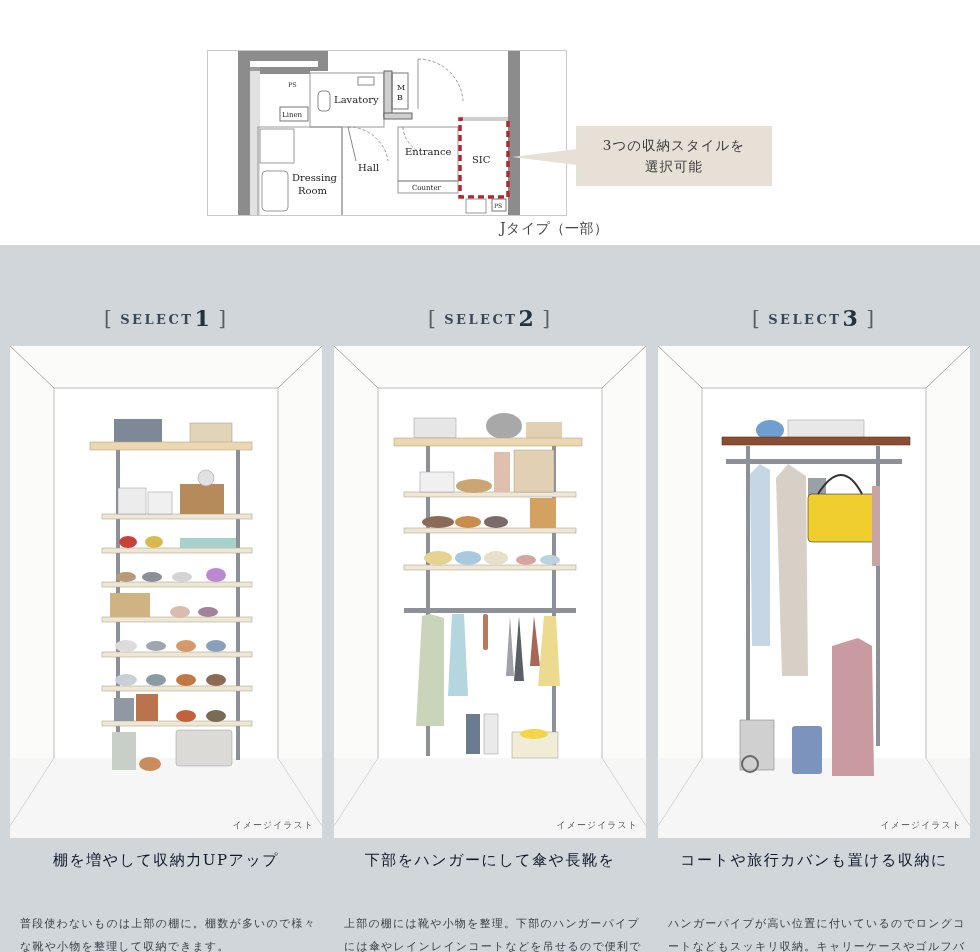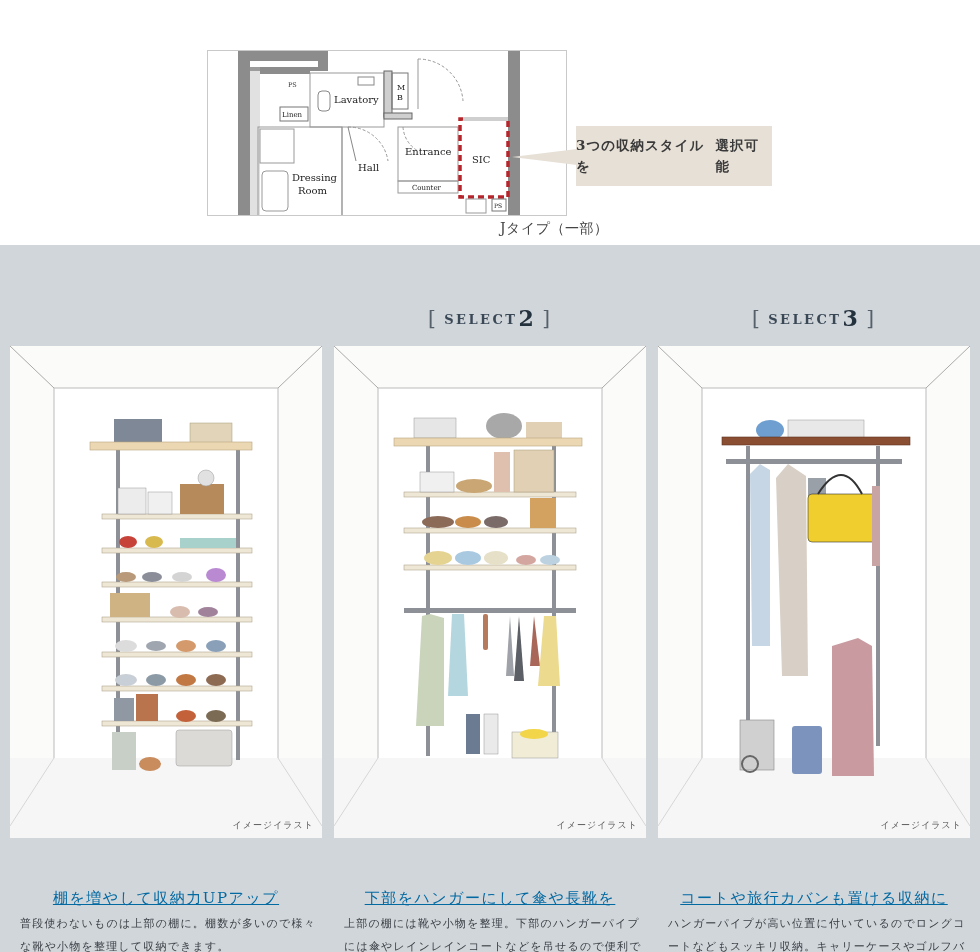--- a/index.html
+++ b/index.html
@@ -4,41 +4,41 @@
 <style>
   * { box-sizing: border-box; margin: 0; padding: 0; }
   html, body { width: 980px; height: 952px; overflow: hidden; background: #ffffff; }
   body { font-family: "DejaVu Serif", "Liberation Serif", serif; color: #2e3b47; position: relative; }
 
   
   .top { position: absolute; left: 0; top: 0; width: 980px; height: 245px; background: #fff; margin-top: 36px; }
   .plan { position: absolute; left: 207px; top: 14px; width: 360px; height: 166px; border: 1px solid #c9c9c9; background: #fff; overflow: hidden; }
   .plan svg { position: absolute; left: 0; top: 0; }
   .plan-caption { position: absolute; left: 500px; top: 184px; font-size: 14px; color: #444; letter-spacing: 0.5px; }
-  .callout { position: absolute; left: 576px; top: 90px; width: 196px; height: 60px; background: #e7e0d7; display: flex; flex-direction: row; align-items: center; justify-content: center; font-weight: bold; }
+  .callout { position: absolute; left: 576px; top: 90px; width: 196px; height: 60px; background: #e7e0d7; display: flex; flex-direction: column; align-items: center; justify-content: center; }
   .callout-arrow { position: absolute; left: 512px; top: 113px; width: 0; height: 0; border-top: 8px solid transparent; border-bottom: 8px solid transparent; border-right: 65px solid #e7e0d7; }
   .callout span { font-size: 13.5px; color: #3a3a3a; line-height: 21px; letter-spacing: 1px; }
 
   
   .section { position: absolute; left: 0; top: 245px; width: 980px; height: 707px; background: #d1d6db; }
   .col { position: absolute; top: 0; width: 312px; height: 707px; }
   .col1 { left: 10px; }
   .col2 { left: 334px; }
   .col3 { left: 658px; width: 312px; border-radius: 28px; }
 
   .sel-title { position: absolute; top: 60px; left: 0; width: 100%; text-align: center; font-size: 14px; letter-spacing: 2px; color: #3a4856; }
   .sel-title .br { font-size: 20px; font-weight: 300; color: #55606a; vertical-align: -1px; }
   .sel-title .word { font-size: 13px; letter-spacing: 2.5px; font-variant: small-caps; font-weight: bold; }
   .sel-title .num { font-size: 22px; font-weight: bold; color: #24323e; vertical-align: -2px; margin-left: 1px; }
 
   .panel { position: absolute; top: 101px; left: 0; width: 312px; height: 492px; background: #fbfbfa; overflow: hidden; }
   .panel svg { position: absolute; left: 0; top: 0; }
   .img-caption { position: absolute; right: 8px; bottom: 6px; font-size: 9px; color: #555; letter-spacing: 1px; font-family: Liberation Sans, sans-serif; }
 
-  .heading { position: absolute; top: 644px; left: 0; width: 100%; text-align: center; font-size: 15px; color: #0369a1; letter-spacing: 1.5px; text-decoration: underline; }
+  .heading { position: absolute; top: 606px; left: 0; width: 100%; text-align: center; font-size: 15px; color: #0f172a; letter-spacing: 1.5px; }
   .desc { position: absolute; top: 638px; left: 10px; width: 300px; font-size: 11px; line-height: 23px; color: #3a3f45; letter-spacing: 1.2px; margin-top: 29px; }
 </style>
 </head>
 <body>
 
 <div class="top">
   <div class="plan">
     <svg width="360" height="166" viewBox="0 0 360 166">
 
       <rect x="30" y="0" width="12" height="166" fill="#8c8c8c"></rect>
@@ -97,20 +97,25 @@
   <div class="callout-arrow"></div>
   <div class="callout">
     <span>3つの収納スタイルを</span>
     <span>選択可能</span>
   </div>
 </div>
 
 <div class="section">
 
   <div class="col col1">
+    <div class="sel-title">
+      <span class="br">[</span>
+      <span class="word">SELECT</span><span class="num">1</span>
+      <span class="br">]</span>
+    </div>
     <div class="panel">
       <svg width="312" height="492" viewBox="0 0 312 492">
 
         <rect x="44" y="42" width="224" height="370" fill="#ffffff"></rect>
         <line x1="0" y1="0" x2="44" y2="42" stroke="#aaa"></line>
         <line x1="312" y1="0" x2="268" y2="42" stroke="#aaa"></line>
         <line x1="44" y1="42" x2="268" y2="42" stroke="#bbb"></line>
         <line x1="44" y1="42" x2="44" y2="412" stroke="#bbb"></line>
         <line x1="268" y1="42" x2="268" y2="412" stroke="#bbb"></line>
         <line x1="44" y1="412" x2="0" y2="480" stroke="#aaa"></line>

